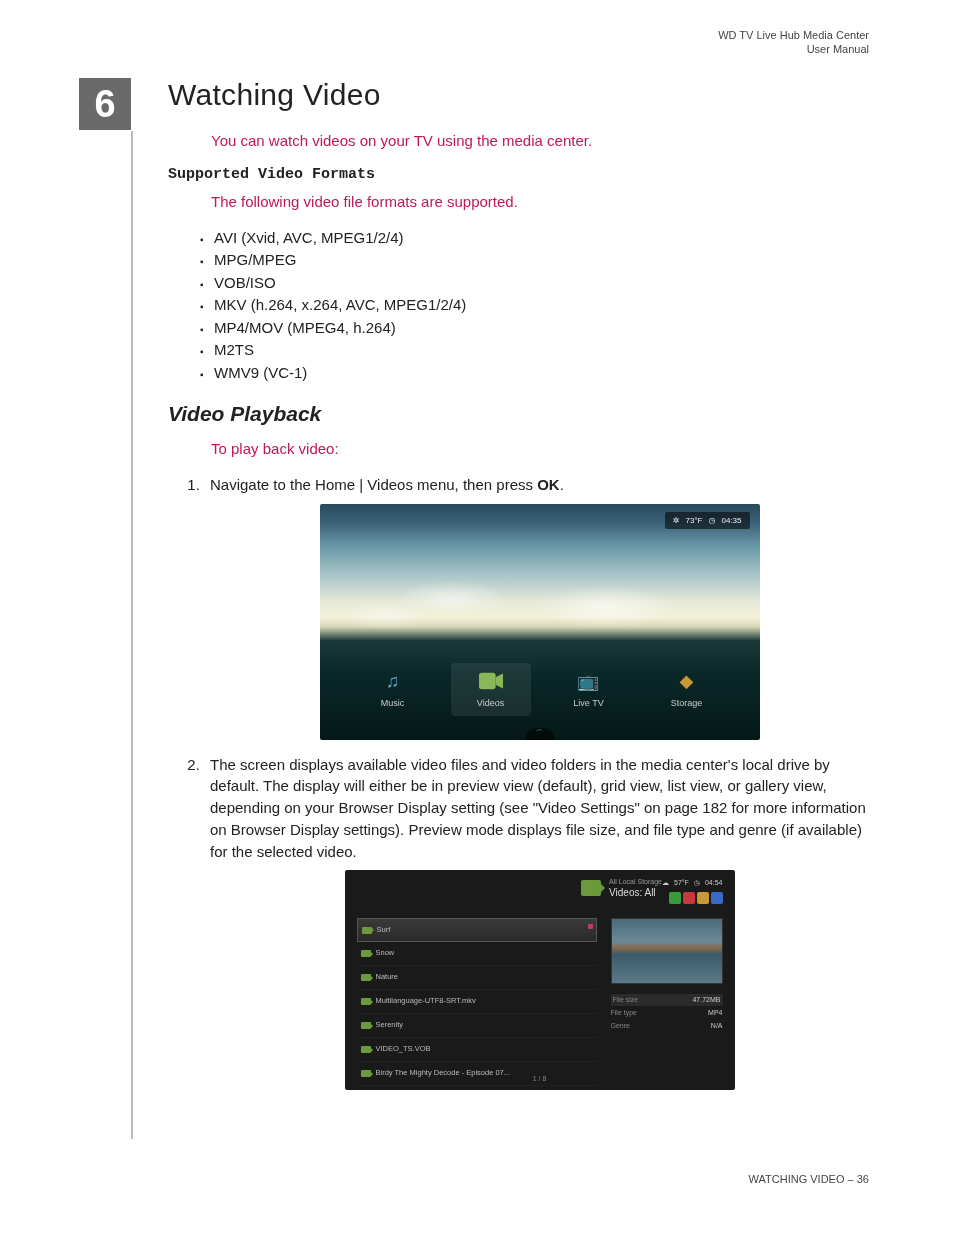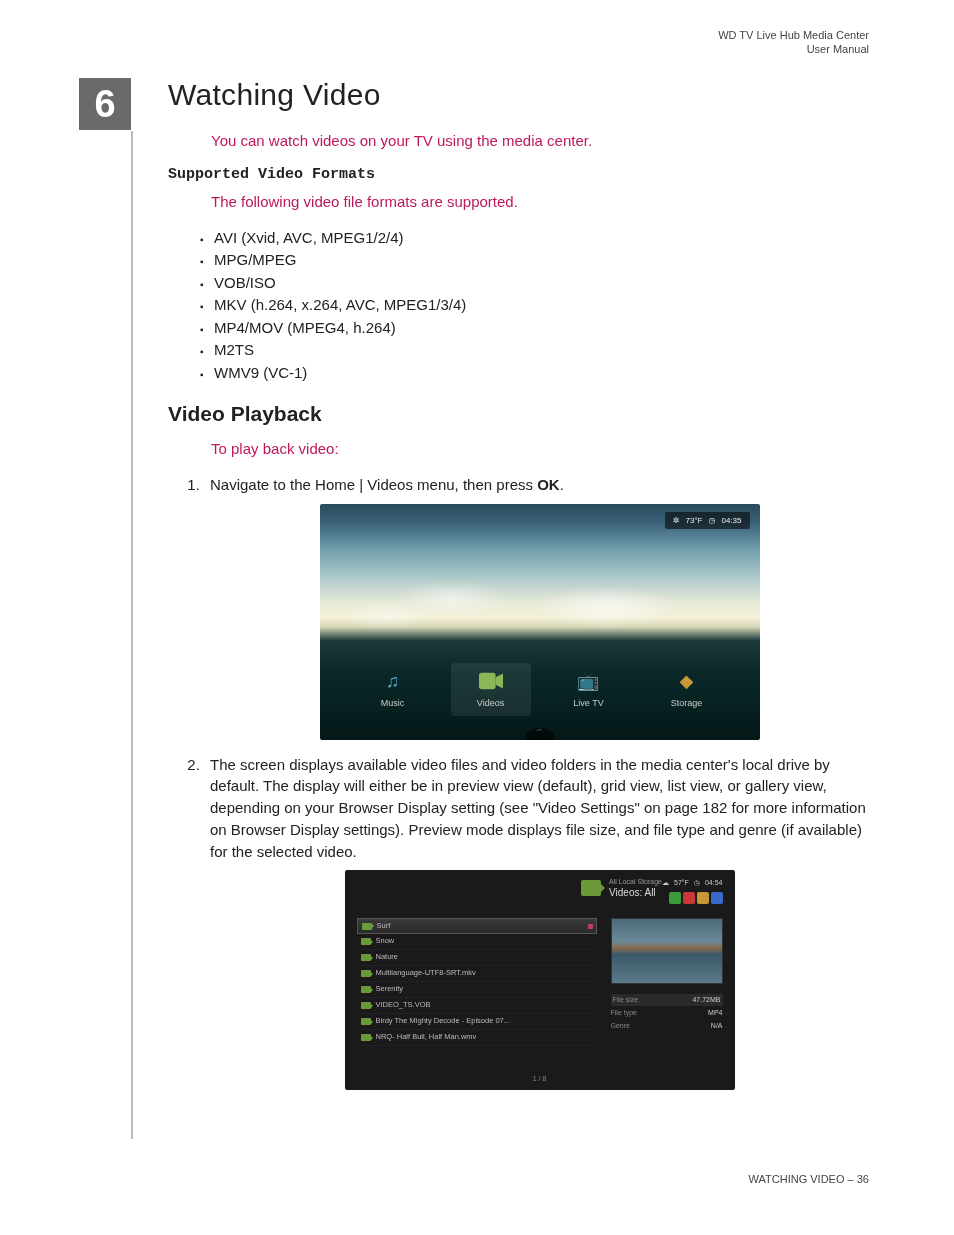--- a/index.html
+++ b/index.html
@@ -85,20 +85,21 @@
     position: absolute;
     left: 0;
     font-size: 10px;
     top: 5px;
   }
   h2.section {
     font-size: 21px;
     font-weight: bold;
     margin-top: 8px;
     margin-bottom: 12px;
+    font-style: italic;
   }
   ol.steps {
     margin-left: 36px;
     font-size: 15px;
     line-height: 1.45;
   }
   ol.steps li {
     margin-bottom: 8px;
     padding-left: 6px;
   }
@@ -209,21 +210,21 @@
   .shot2 .brand .t2 { font-size:10px; color:#ddd; }
   .shot2 .statusr { display:flex; flex-direction:column; align-items:flex-end; gap:4px;}
   .shot2 .statusr .row1 { font-size:7px; color:#ccc; display:flex;gap:5px;}
   .shot2 .chips { display:flex; gap:2px; }
   .shot2 .chip { width:12px;height:12px;border-radius:2px; }
   .shot2 .list {
     position: absolute;
     top: 48px; left: 12px; width: 240px;
   }
   .shot2 .row {
-    height: 16px;
+    height: 24px;
     display: flex;
     align-items: center;
     gap: 5px;
     padding: 0 4px;
     font-size: 7.5px;
     color: #bbb;
     border-bottom: 1px solid rgba(255,255,255,0.04);
   }
   .shot2 .row.sel {
     background: linear-gradient(to bottom, #3a3a3a, #2a2a2a);
@@ -277,21 +278,21 @@
 <div class="content">
   <h1 class="title">Watching Video</h1>
   <p class="body">You can watch videos on your TV using the media center.</p>
 
   <h3 class="sub">Supported Video Formats</h3>
   <p class="body">The following video file formats are supported.</p>
   <ul class="formats">
     <li>AVI (Xvid, AVC, MPEG1/2/4)</li>
     <li>MPG/MPEG</li>
     <li>VOB/ISO</li>
-    <li>MKV (h.264, x.264, AVC, MPEG1/3/4)</li>
+    <li>MKV (h.264, x.264, AVC, MPEG1/2/4)</li>
     <li>MP4/MOV (MPEG4, h.264)</li>
     <li>M2TS</li>
     <li>WMV9 (VC-1)</li>
   </ul>
 
   <h2 class="section">Video Playback</h2>
   <p class="body">To play back video:</p>
 
   <ol class="steps">
     <li>

